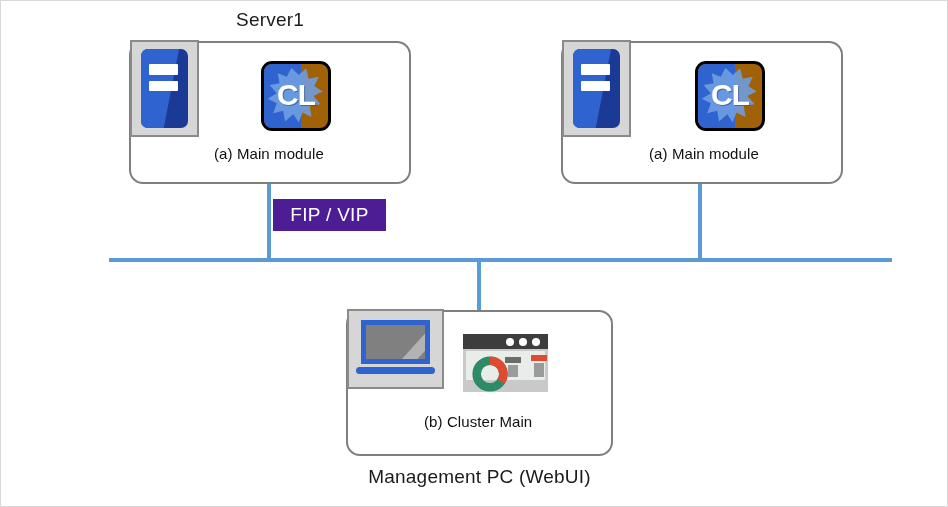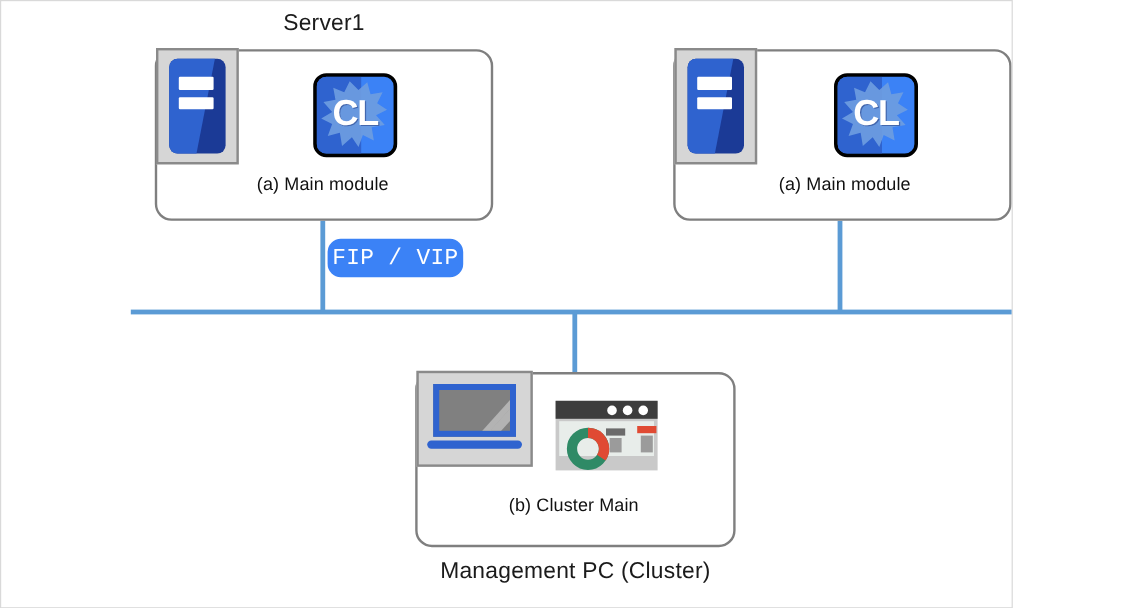--- a/index.html
+++ b/index.html
@@ -5,21 +5,21 @@
   html, body {
     margin: 0;
     padding: 0;
     background: #ffffff;
   }
   body {
     font-family: "Liberation Sans", sans-serif;
   }
   #canvas {
     position: relative;
-    width: 844px;
+    width: 948px;
     height: 507px;
     background: #ffffff;
     border: 1px solid #d9d9d9;
     box-sizing: border-box;
     overflow: hidden;
   }
 
   .node-title {
     position: absolute;
     font-size: 19px;
@@ -78,21 +78,21 @@
     background: #ffffff;
     border-radius: 1px;
   }
   .server-icon-body .bar.b1 { top: 19%; }
   .server-icon-body .bar.b2 { top: 40%; }
 
   
   .cl-icon {
     position: absolute;
     border-radius: 11px;
-    background: #3b82f6;
+    background: #a16207;
     border: 3px solid #000000;
     box-sizing: border-box;
     overflow: hidden;
   }
   .cl-icon .cl-bg-left {
     position: absolute;
     left: 0; top: 0;
     width: 58%; height: 100%;
     background: #2f63cf;
   }
@@ -215,30 +215,29 @@
 
   
   .net-line {
     position: absolute;
     background: #5b9bd5;
   }
 
   
   .badge {
     position: absolute;
-    background: #3b82f6;
-    border-radius: 11px;
+    background: #4c1d95;
+    border-radius: 0;
     color: #ffffff;
     font-size: 19px;
     display: flex;
     align-items: center;
     justify-content: center;
     letter-spacing: 0.3px;
     white-space: nowrap;
-    font-family: Liberation Mono, monospace;
   }
 </style>
 </head>
 <body>
 
 <div id="canvas">
 
   <div class="net-line" style="left:108px; top:257px; width:783px; height:4px;"></div>
 
   <div class="net-line" style="left:266px; top:183px; width:4px; height:76px;"></div>
@@ -321,15 +320,15 @@
         <div class="mini-bar" style="left:32px; height:22px;">
           <div class="cap" style="background:#e04a33;"></div>
           <div class="stem"></div>
         </div>
       </div>
     </div>
   </div>
 
   <div class="box-caption" style="left:423px; top:412px;">(b) Cluster Main</div>
 
-  <div class="node-title" style="left:345px; top:465px; width:267px;">Management PC (Cluster)</div>
+  <div class="node-title" style="left:345px; top:465px; width:267px;">Management PC (WebUI)</div>
 
 </div>
 
 </body></html>

